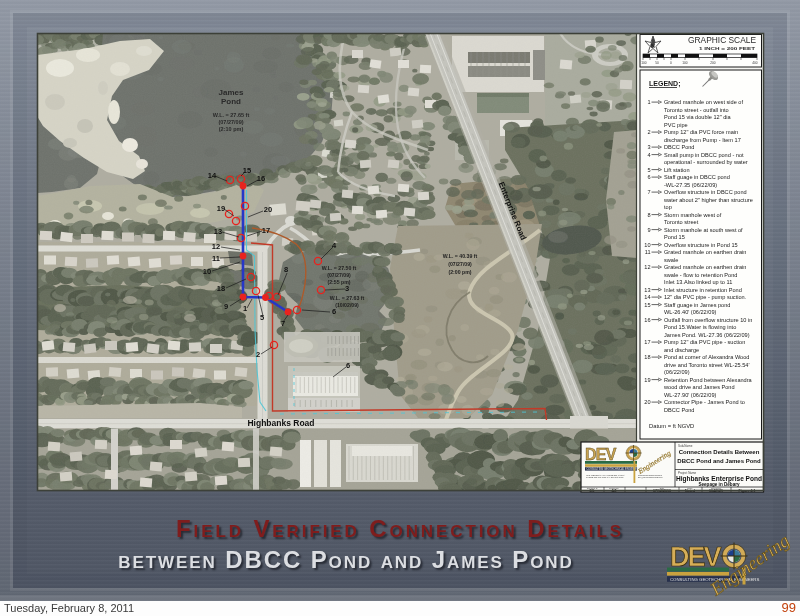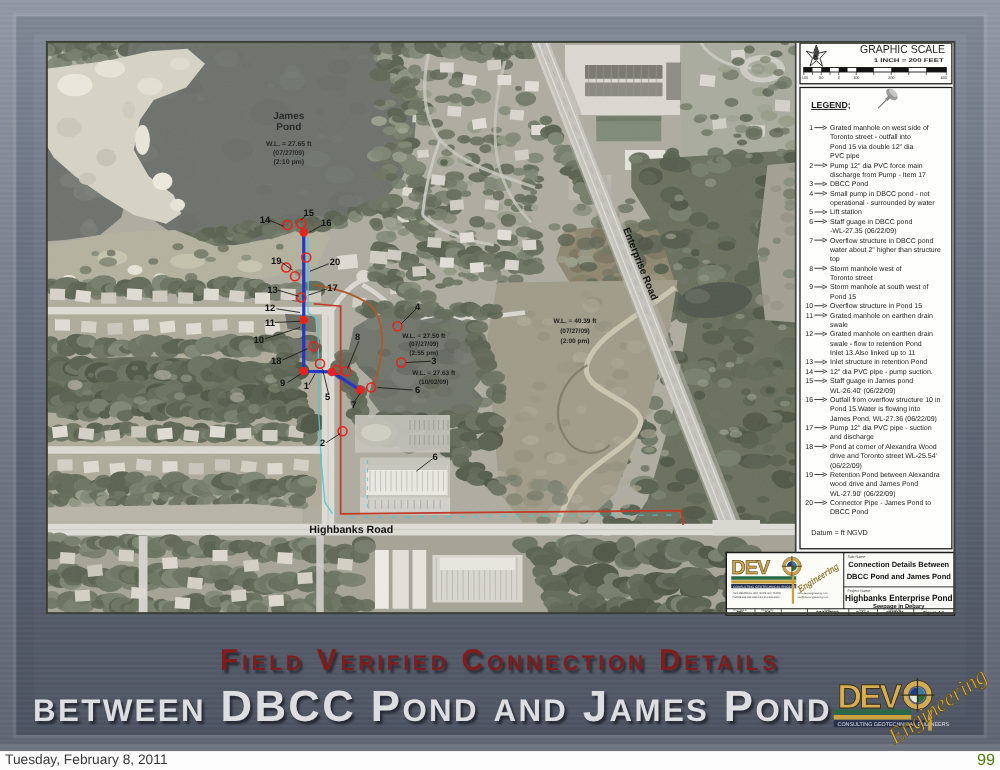--- a/index.html
+++ b/index.html
@@ -2892,19 +2892,19 @@
 <rect x="667" y="576.2" width="73" height="5.6" fill="#26304c"></rect>
 <text x="670" y="580.8" font-size="4.3" fill="#e4e4e4" font-family="&quot;Liberation Sans&quot;,sans-serif">CONSULTING GEOTECHNICAL ENGINEERS</text>
 <rect x="742.5" y="567.5" width="3" height="17" fill="#c9a23f"></rect>
 <text x="716" y="596" transform="rotate(-35 716 596)" font-size="18.5" font-style="italic" fill="#d6ae58" stroke="#5a470e" stroke-width="0.5" font-family="&quot;Liberation Serif&quot;,serif">Engineering</text>
 </g>
 
 </svg>
 
 <div style="position:absolute;left:0;top:515px;width:800px;text-align:center;font-variant:small-caps;font-weight:bold;font-size:24px;letter-spacing:2.9px;color:#7f1d1d;text-shadow:2px 2px 2px rgba(10,12,18,0.6)">Field Verified Connection Details</div>
 
-<div style="position:absolute;left:0;top:545.5px;width:692px;text-align:center;font-variant:small-caps;font-weight:bold;font-size:35px;letter-spacing:1.9px;color:#dcdee2;text-shadow:2px 2px 2px rgba(10,12,18,0.6)">between DBCC Pond and James Pond</div>
+<div style="position:absolute;left:0;top:545.5px;width:692px;text-align:center;font-variant:small-caps;font-weight:bold;font-size:24px;letter-spacing:1.9px;color:#dcdee2;text-shadow:2px 2px 2px rgba(10,12,18,0.6)">between DBCC Pond and James Pond</div>
 
 <div style="position:absolute;left:0;top:601px;width:800px;height:15px;background:#fdfdfd"></div>
 
 <div style="position:absolute;left:4px;top:602px;font-size:11px;color:#3a3a3a">Tuesday, February 8, 2011</div>
 
-<div style="position:absolute;right:4px;top:600px;font-size:13px;color:#4d7c0f">99</div>
+<div style="position:absolute;right:4px;top:600px;font-size:13px;color:#c2410c">99</div>
 
 </body></html>

